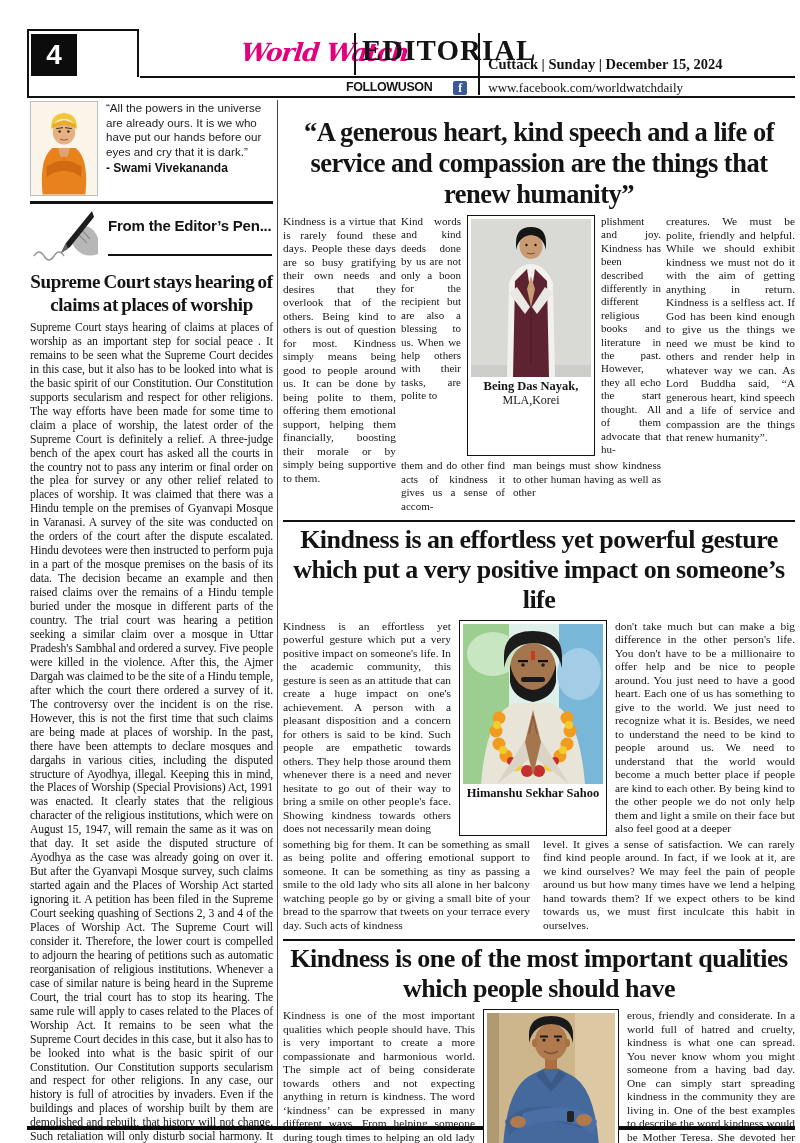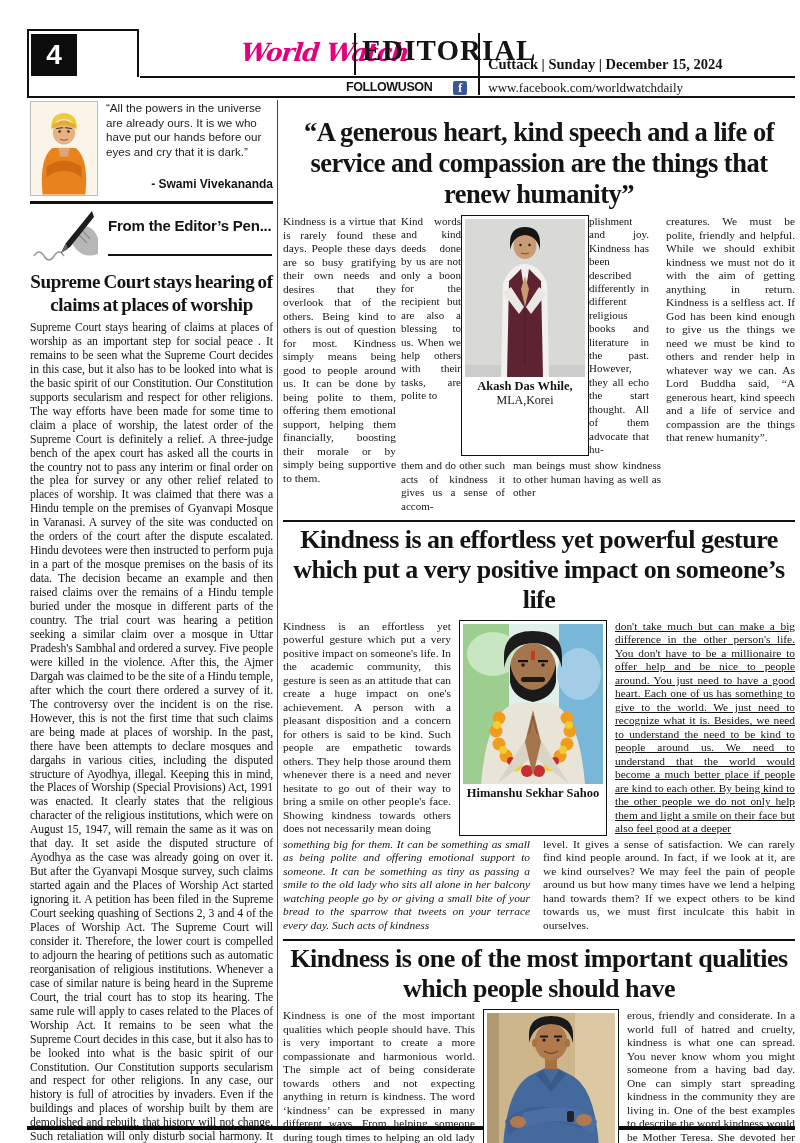--- a/index.html
+++ b/index.html
@@ -26,52 +26,52 @@
   .fb-url { font:13px/15px "Liberation Serif",serif; }
   .rule-top-main { position:absolute; left:27px; top:96px; width:768px; height:2px; background:#111; }
   .col-divider { position:absolute; left:277px; top:100px; width:1px; height:1026px; background:#444; }
   .rule-bottom { position:absolute; left:27px; top:1126px; width:768px; height:4px; background:#0c0c0c; }
 
   
   .left-col { position:absolute; left:30px; top:101px; width:243px; }
   .viv-row { display:flex; gap:8px; }
   .viv-img { flex:0 0 68px; border:1px solid #bbb; }
   .quote-text { flex:1; font:11.6px/14.6px "Liberation Sans",sans-serif; color:#1c1c1c; text-align:left; }
-  .quote-attrib { font:bold 12px/15px "Liberation Sans",sans-serif; text-align:right; margin-top:18px; }
+  .quote-attrib { font:bold 12px/15px "Liberation Sans",sans-serif; margin-top:2px; }
   .thick-rule { height:3px; background:#111; margin-top:5px; }
   .pen-row { display:flex; align-items:center; gap:8px; padding:4px 0 2px 0; }
   .pen-label { font:bold 15px/19px "Liberation Sans",sans-serif; border-bottom:2px solid #111; padding-bottom:19px; letter-spacing:-0.2px; }
   .ed-headline { font:bold 19px/22.5px "Liberation Serif",serif; text-align:center; margin:6px 0 5px 0; letter-spacing:-0.4px; word-spacing:-1px; }
   .ed-body { font:11.7px/13.95px "Liberation Serif",serif; text-align:justify; letter-spacing:-0.1px; }
 
   
   .right-area { position:absolute; left:283px; top:99px; width:512px; }
   .h1 { font:bold 26.5px/31px "Liberation Serif",serif; text-align:center; letter-spacing:-0.5px; padding-top:18px; }
   .h2, .h3 { font:bold 26px/30px "Liberation Serif",serif; text-align:center; letter-spacing:-0.5px;
              border-top:2.5px solid #111; margin-top:7px; padding-top:3px; }
   .rb { font:11.4px/13.5px "Liberation Serif",serif; text-align:justify; }
   .nb { font:11px/13.4px "Liberation Serif",serif; text-align:justify; }
 
   .a1 { display:flex; justify-content:space-between; margin-top:5px; }
   .a1-colA { width:113px; } .a1-mid { width:260px; } .a1-colD { width:129px; }
-  .a1-mid-top { display:flex; justify-content:flex-start; }
+  .a1-mid-top { display:flex; justify-content:space-between; }
   .a1-colB, .a1-colC { width:60px; }
   .a1-mid-bottom { display:flex; justify-content:space-between; margin-top:3px; }
   .a1-underL { width:104px; } .a1-underR { width:148px; }
 
   .photo-box { border:1.5px solid #111; background:#fff; padding:3px; text-align:center; }
   .photo-box svg { display:block; }
   .cap-b { font:bold 12.5px/15px "Liberation Serif",serif; margin-top:2px; }
   .cap-r { font:12px/13px "Liberation Serif",serif; }
 
   .a2-top, .a3-top { display:flex; justify-content:space-between; margin-top:5px; }
-  .a2-colA { width:168px; } .a2-colB { width:180px;text-decoration:underline; }
+  .a2-colA { width:168px; } .a2-colB { width:180px; }
   .a3-colA { width:192px; } .a3-colB { width:168px; }
   .wide-row { display:flex; justify-content:space-between; margin-top:2px; }
-  .wideL { width:247px;font-style:italic; } .wideR { width:252px; }
+  .wideL { width:247px; } .wideR { width:252px; }
 </style>
 </head>
 <body>
 
 <div class="page">
 
   <div class="edge-rule-top"></div>
   <div class="edge-rule-left"></div>
   <div class="edge-rule-mid"></div>
   <div class="pagenum">4</div>
@@ -144,27 +144,27 @@
               <path d="M38 74 L54 95 L59 88 L46 68 Z" fill="#e9e8e3"></path>
               <path d="M82 74 L66 95 L61 88 L74 68 Z" fill="#e9e8e3"></path>
               <path d="M56 70 L60 57 L64 70 L60 88 Z" fill="#c99b72"></path>
               <ellipse cx="60" cy="27" rx="11.5" ry="13" fill="#c99b72"></ellipse>
               <path d="M45 24 Q45 8 60 8 Q75 8 75 24 L75 31 Q72 17 60 16 Q48 17 45 31 Z" fill="#151515"></path>
               <circle cx="55.5" cy="26" r="1.2" fill="#241a12"></circle>
                 <circle cx="64.5" cy="26" r="1.2" fill="#241a12"></circle>
               <path d="M56 34 Q60 36 64 34" stroke="#7c4a2a" stroke-width="1" fill="none"></path>
               <line x1="60" y1="88" x2="60" y2="144" stroke="#4a1b27" stroke-width="1"></line>
             </svg>
-            <div class="cap-b">Akash Das While,</div>
+            <div class="cap-b">Being Das Nayak,</div>
             <div class="cap-r">MLA,Korei</div>
           </div>
           <div class="a1-colC nb">plishment and joy. Kindness has been described differently in different religious books and literature in the past. However, they all echo the start thought. All of them advocate that hu-</div>
         </div>
         <div class="a1-mid-bottom">
-          <div class="a1-underL nb">them and do other such acts of kindness it gives us a sense of accom-</div>
+          <div class="a1-underL nb">them and do other find acts of kindness it gives us a sense of accom-</div>
           <div class="a1-underR nb">man beings must show kindness to other human having as well as other</div>
         </div>
       </div>
       <div class="a1-colD rb">creatures. We must be polite, friendly and helpful. While we should exhibit kindness we must not do it with the aim of getting anything in return. Kindness is a selfless act. If God has been kind enough to give us the things we need we must be kind to others and render help in whatever way we can. As Lord Buddha said, “A generous heart, kind speech and a life of service and compassion are the things that renew humanity”.</div>
     </div>
 
     <div class="h2">Kindness is an effortless yet powerful gesture which put a very positive impact on someone’s life</div>
     <div class="a2-top">
       <div class="a2-colA rb">Kindness is an effortless yet powerful gesture which put a very positive impact on someone's life. In the academic community, this gesture is seen as an attitude that can create a huge impact on one's achievement. A person with a pleasant disposition and a concern for others is said to be kind. Such people are empathetic towards others. They help those around them whenever there is a need and never hesitate to go out of their way to bring a smile on other people's face. Showing kindness towards others does not necessarily mean doing</div>
       <div class="photo-box">

